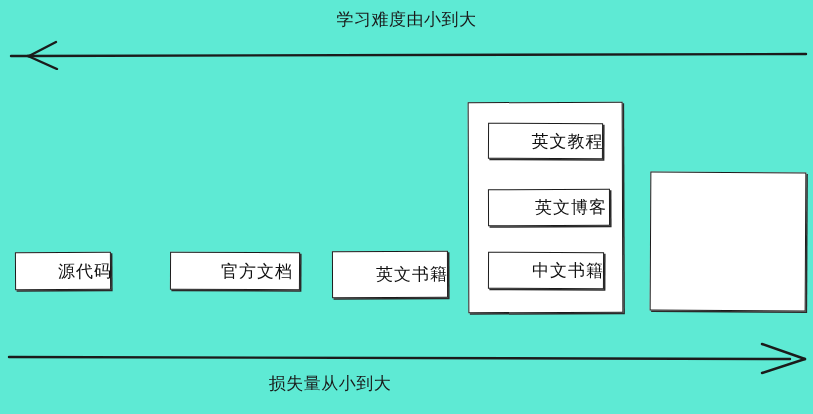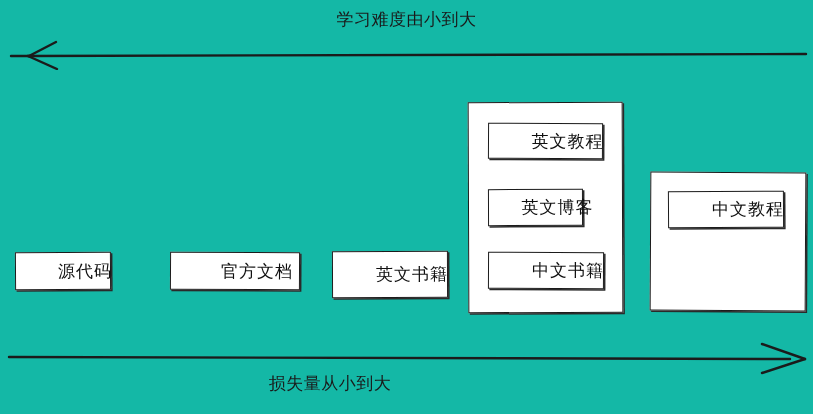--- a/index.html
+++ b/index.html
@@ -7,21 +7,21 @@
     padding: 0;
     background: #ffffff;
   }
   body {
     font-family: "DejaVu Sans", sans-serif;
   }
   #canvas {
     position: relative;
     width: 813px;
     height: 414px;
-    background: #14b8a6;
+    background: #5eead4;
     overflow: hidden;
   }
   .axis-label {
     position: absolute;
     font-size: 17px;
     color: #1a1a1a;
     letter-spacing: 0.5px;
     white-space: nowrap;
     text-align: center;
     font-family: "DejaVu Sans", sans-serif;
@@ -95,22 +95,21 @@
   <div class="node tilt-a" style="left:15px; top:252px; width:96px; height:38px;">源代码</div>
 
   <div class="node tilt-b" style="left:170px; top:252px; width:130px; height:38px;">官方文档</div>
 
   <div class="node tilt-c" style="left:332px; top:251px; width:116px; height:47px;">英文书籍</div>
 
   <div class="group-box tilt-c" style="left:468px; top:102px; width:155px; height:211px;"></div>
 
   <div class="node tilt-b" style="left:488px; top:123px; width:115px; height:36px;">英文教程</div>
 
-  <div class="node tilt-c" style="left:488px; top:189px; width:95px; height:37px;">英文博客</div>
+  <div class="node tilt-c" style="left:488px; top:189px; width:122px; height:37px;">英文博客</div>
 
   <div class="node tilt-d" style="left:488px; top:252px; width:116px; height:37px;">中文书籍</div>
 
   <div class="group-box tilt-b" style="left:650px; top:172px; width:156px; height:139px;"></div>
 
-  <div class="node tilt-a" style="left:668px; top:191px; width:116px; height:37px;">中文教程</div>
 
 
 </div>
 
 </body></html>

